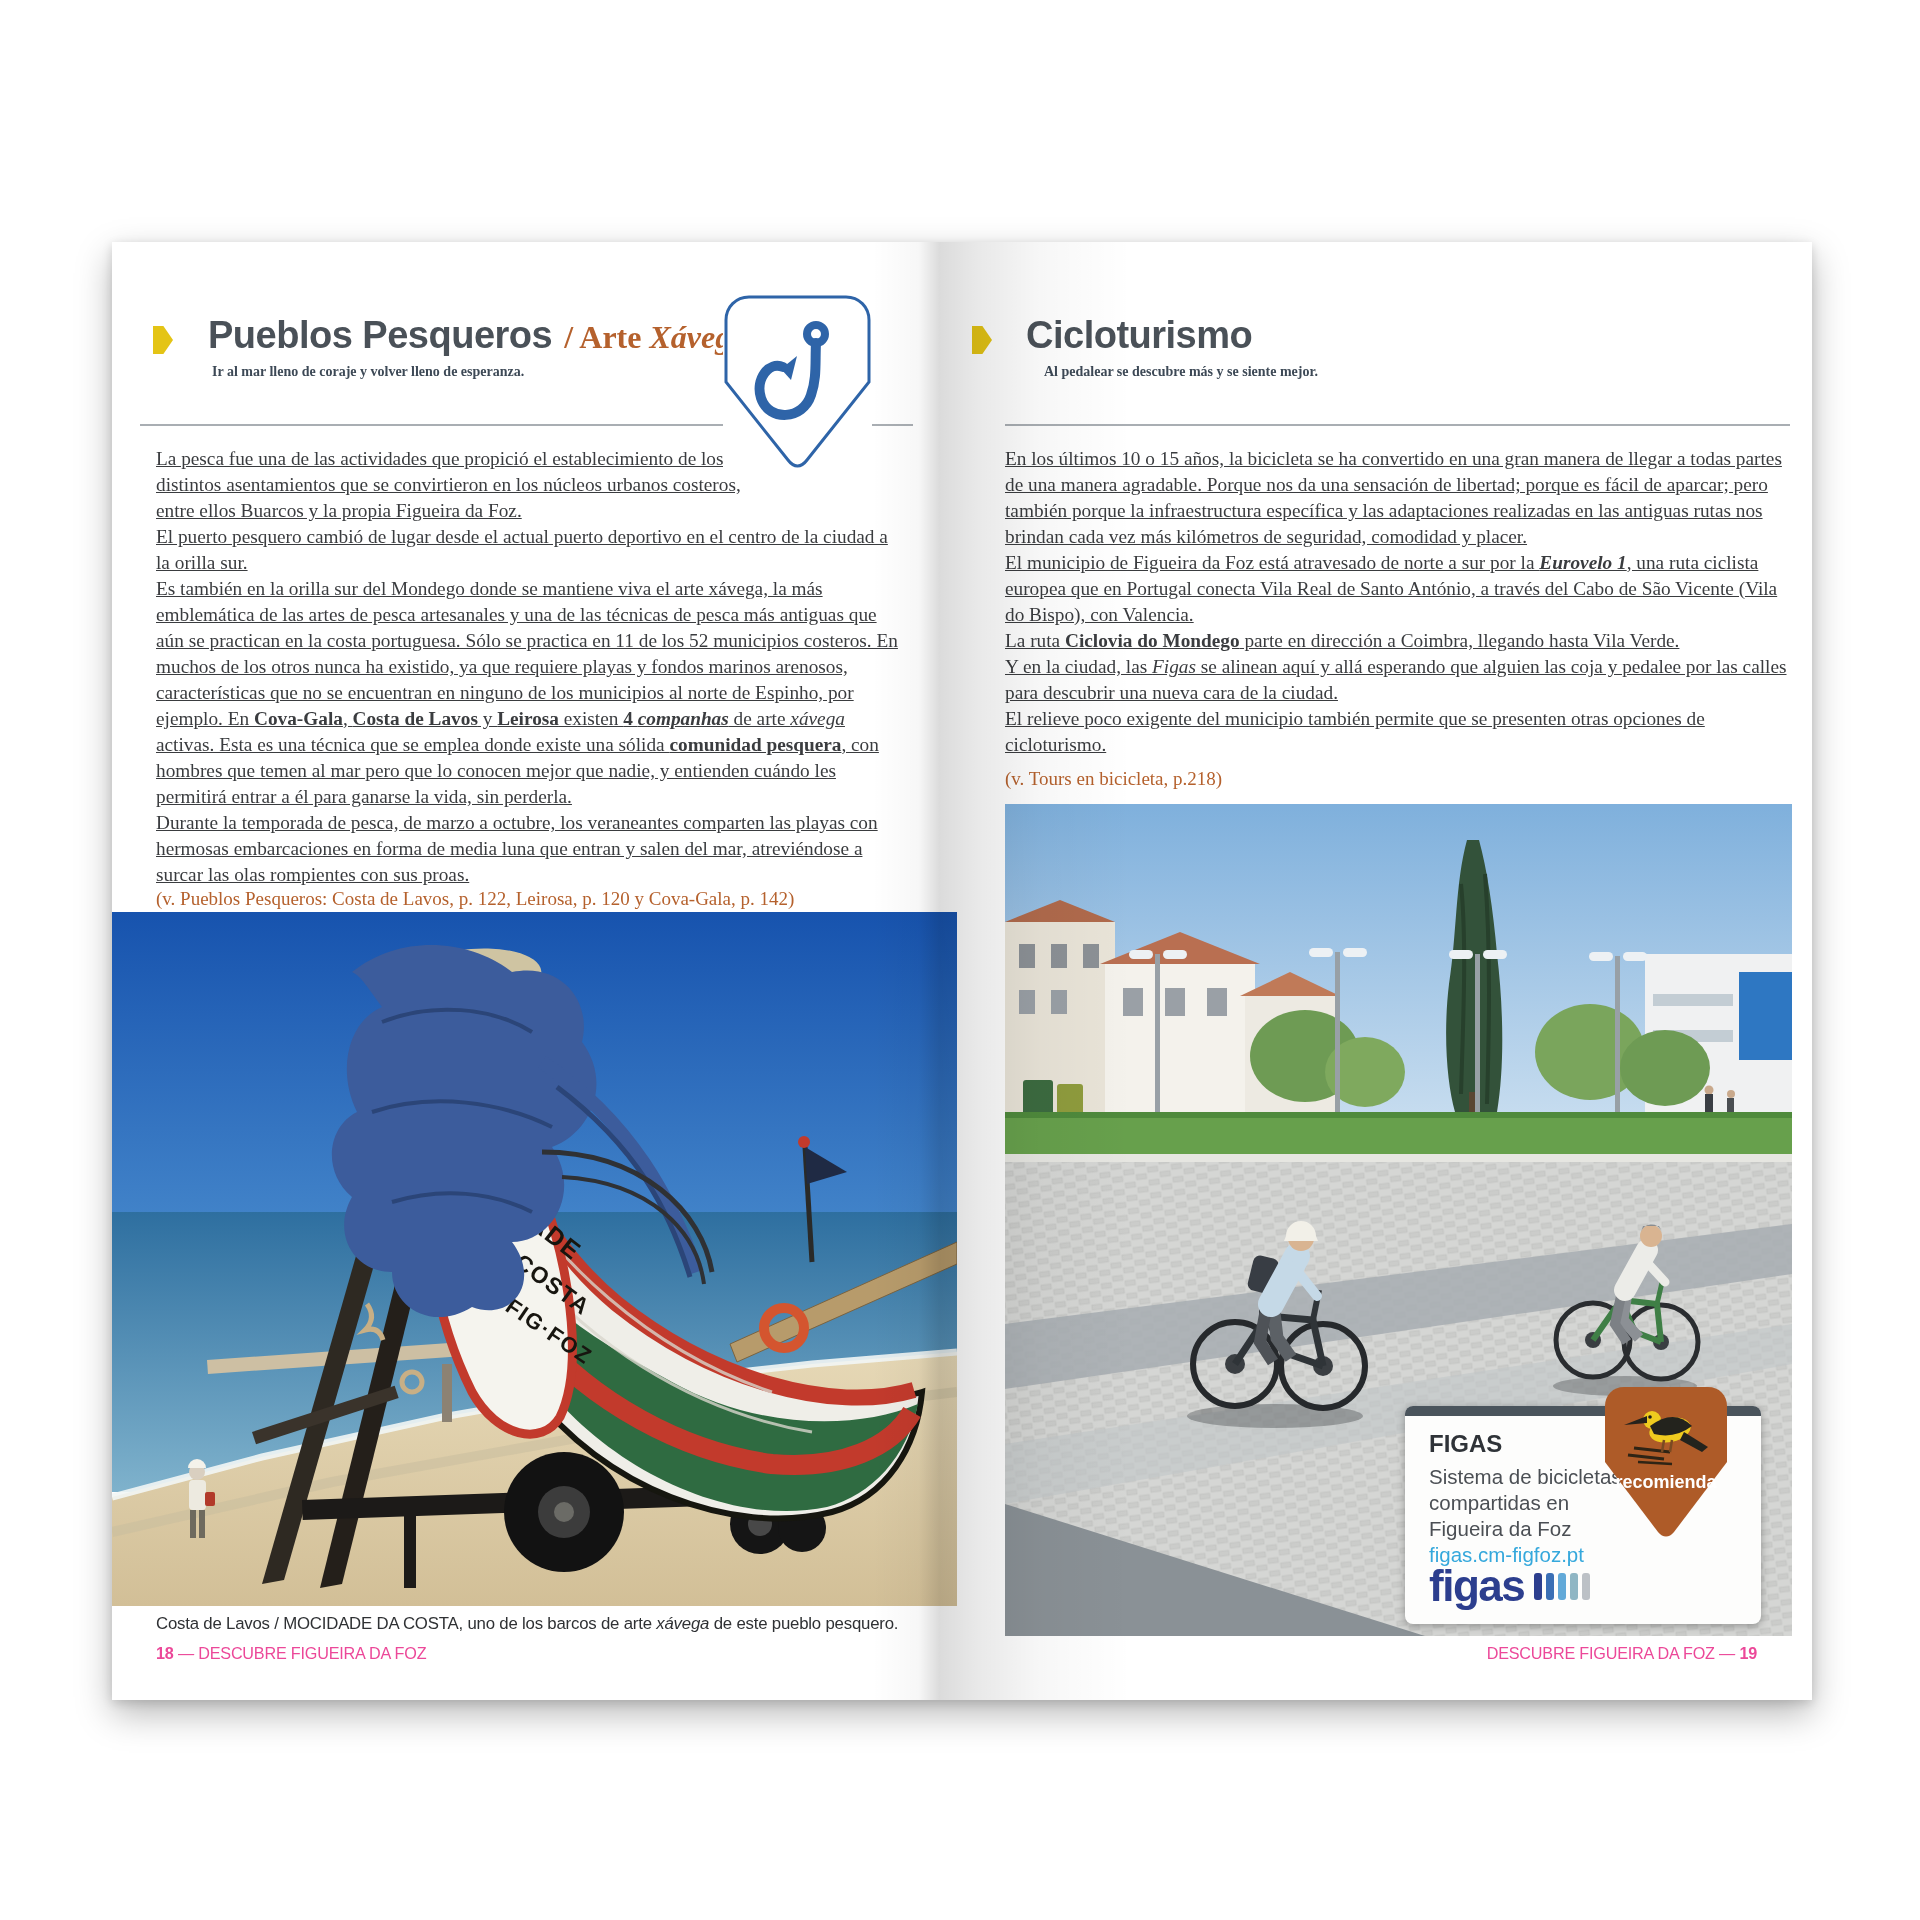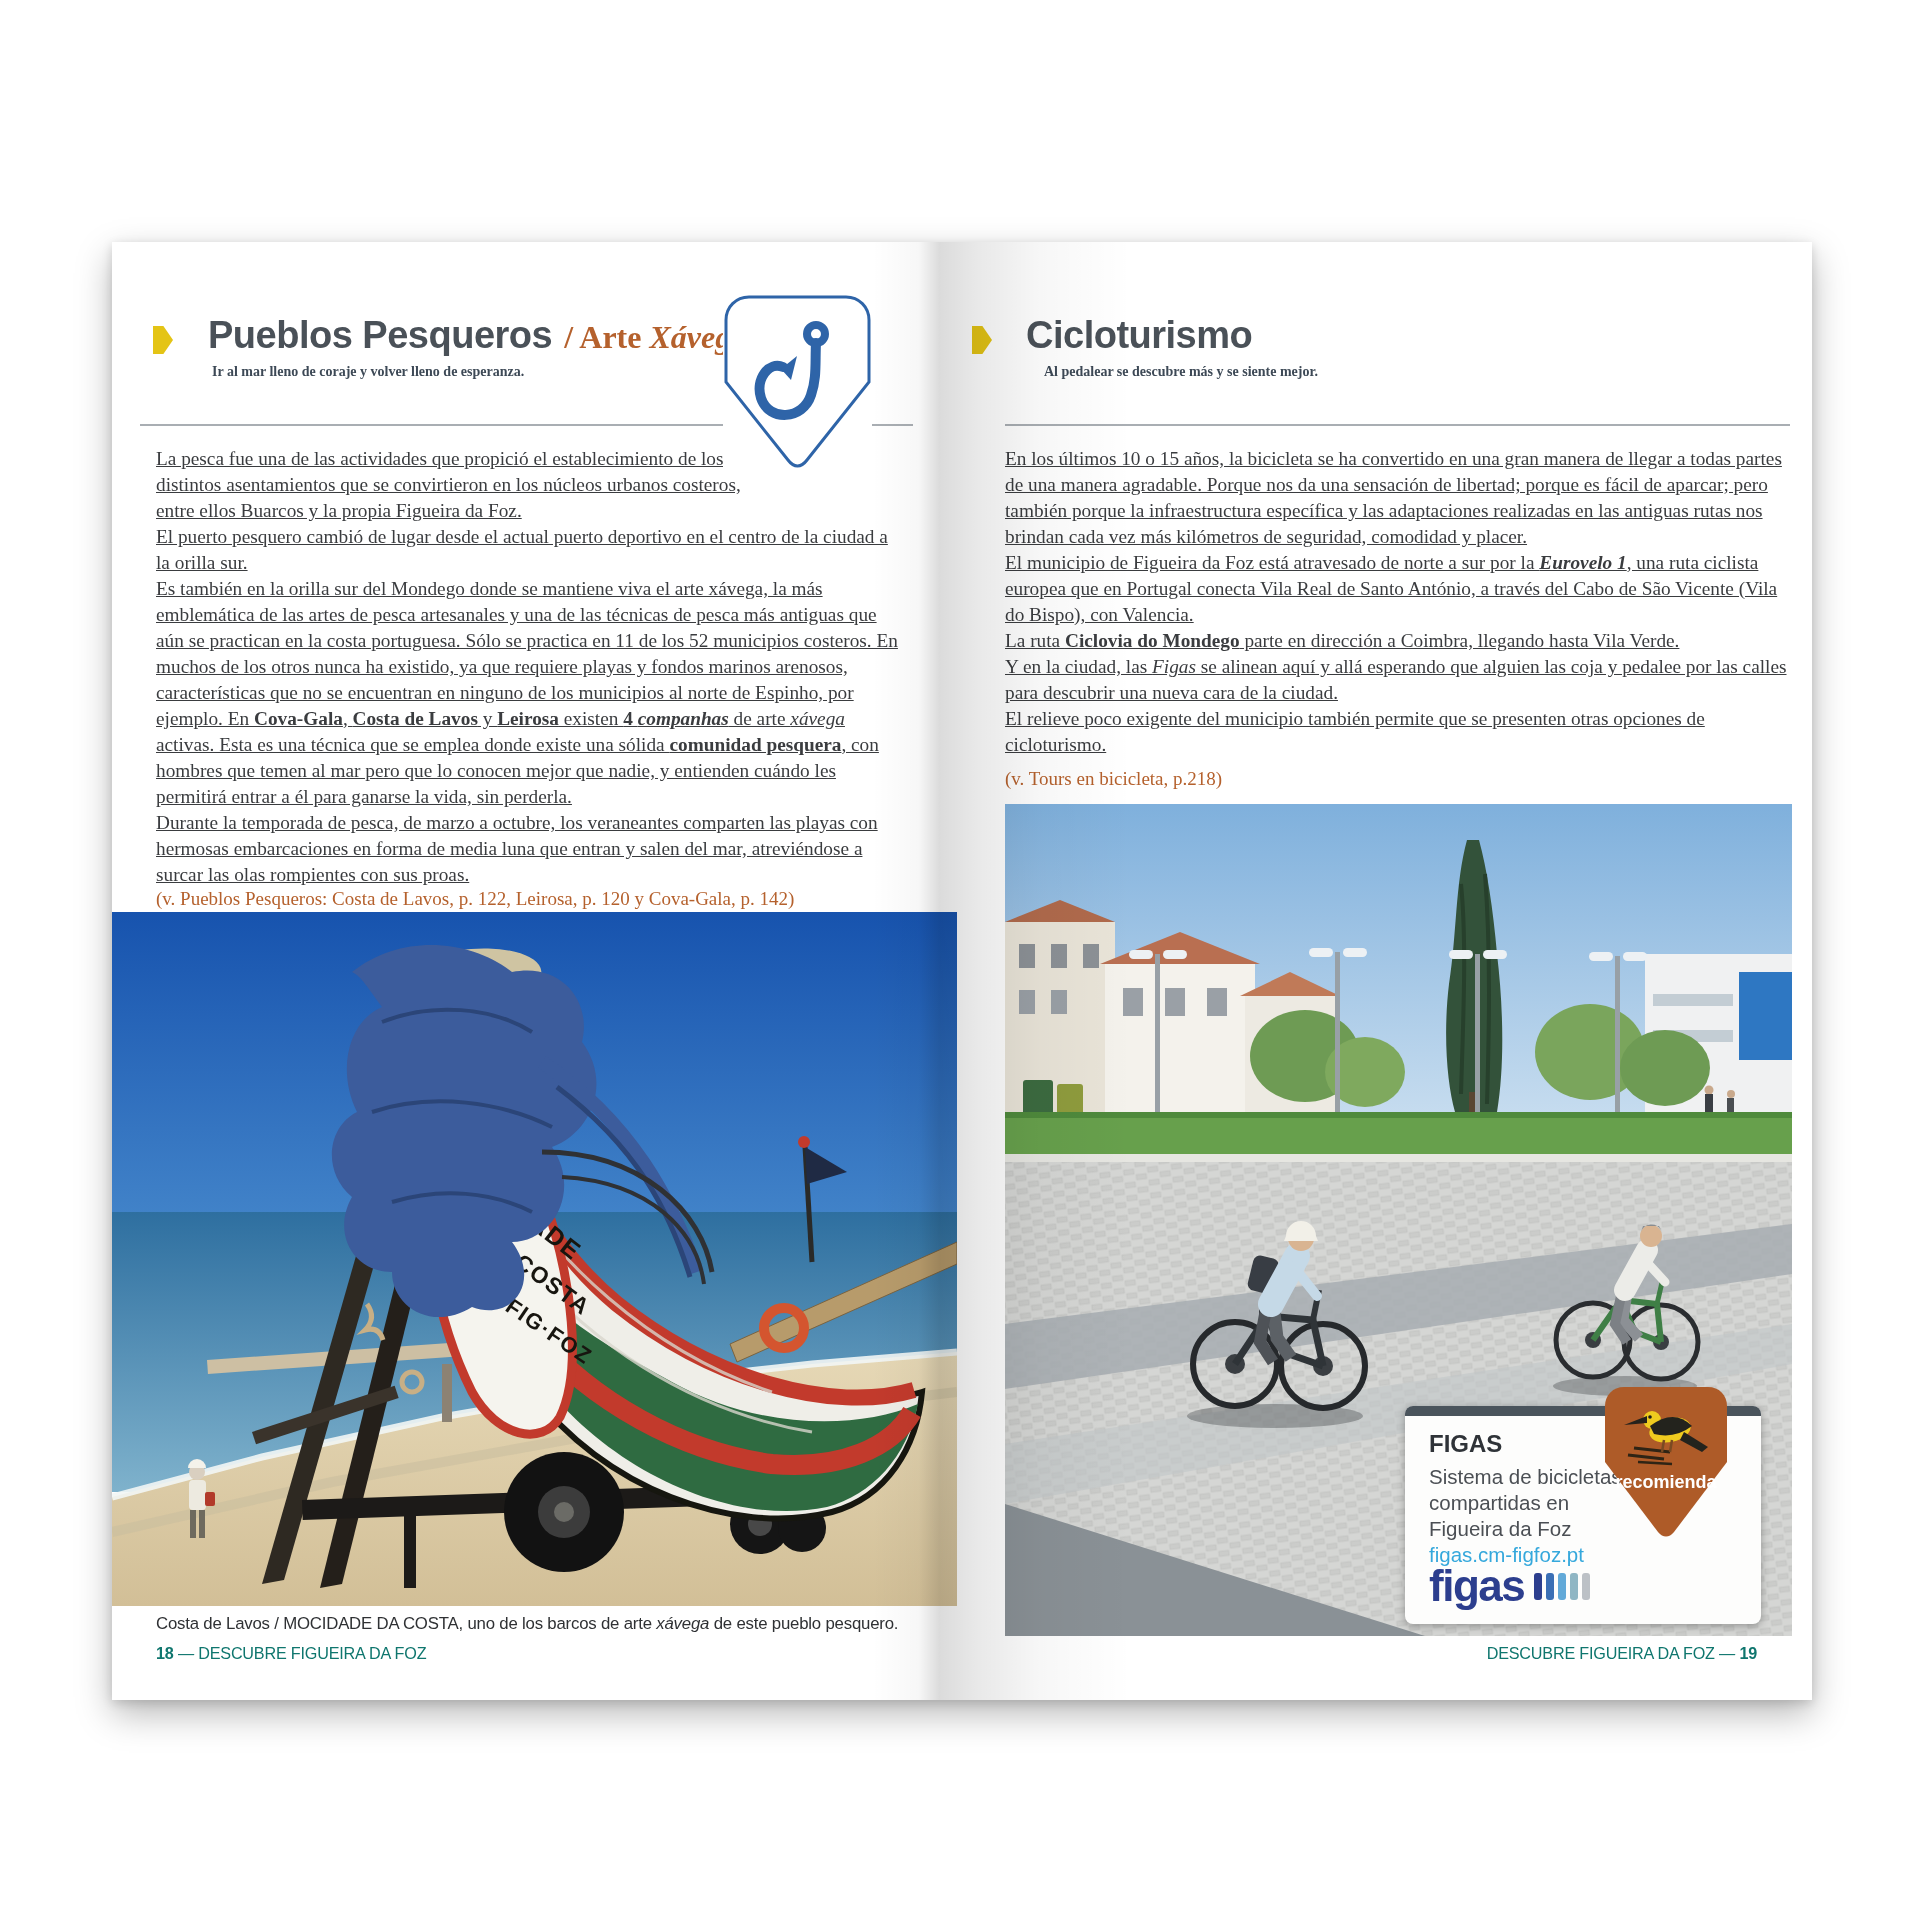--- a/index.html
+++ b/index.html
@@ -18,21 +18,21 @@
   .body{position:absolute;font-family:"Liberation Serif",serif;font-size:19.3px;line-height:26px;color:var(--body-text);}
   .body p{margin:0;text-decoration:underline;}
   .r-b{font-weight:700;}
   .r-i{font-style:italic;}
   .icon-spacer{float:right;width:150px;height:56px;}
   .reference{position:absolute;font-family:"Liberation Serif",serif;font-size:19px;color:var(--accent-orange);white-space:nowrap;}
   .photo{position:absolute;overflow:hidden;}
   .photo svg{display:block;}
   .caption-bar{position:absolute;left:0;right:0;bottom:0;height:36px;background:#fff;display:flex;align-items:center;}
   .caption{font-size:16.8px;color:#2f3134;letter-spacing:-.2px;padding-left:44px;white-space:nowrap;}
-  .footer{position:absolute;top:1402px;font-size:16.2px;letter-spacing:-.2px;color:#0f766e;}
+  .footer{position:absolute;top:1402px;font-size:16.2px;letter-spacing:-.2px;color:#ec4899;}
   .pin-icon{position:absolute;left:611px;top:52px;width:149px;height:182px;z-index:4;}
   .pin-outline{fill:#fff;stroke:var(--hook-blue);stroke-width:3;}
   .hook-stroke{stroke:var(--hook-blue);fill:none;}
   .hook-fill{fill:var(--hook-blue);}
   
   .figas-card{position:absolute;left:400px;top:602px;width:356px;height:218px;background:#fdfdfc;border-radius:8px;
               box-shadow:0 2px 8px rgba(0,0,0,.3);z-index:3;}
   .figas-topbar{position:absolute;left:0;top:0;right:0;height:10px;background:#4a545c;border-radius:8px 8px 0 0;}
   .figas-inner{position:absolute;left:24px;top:24px;right:16px;}
   .figas-title{font-size:24px;font-weight:700;color:#2f3338;margin-bottom:6px;}

